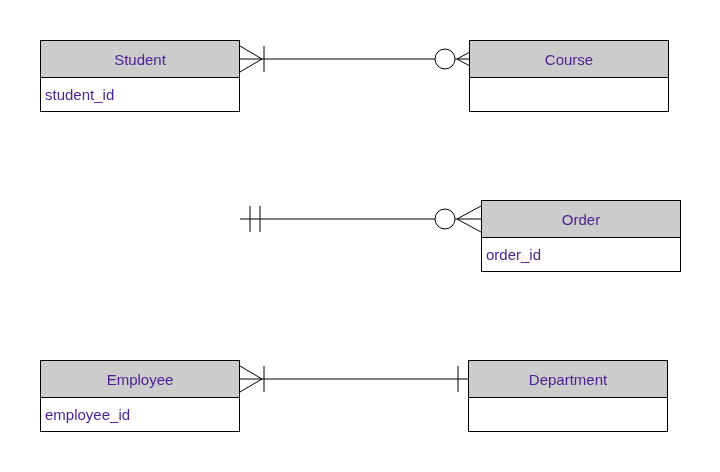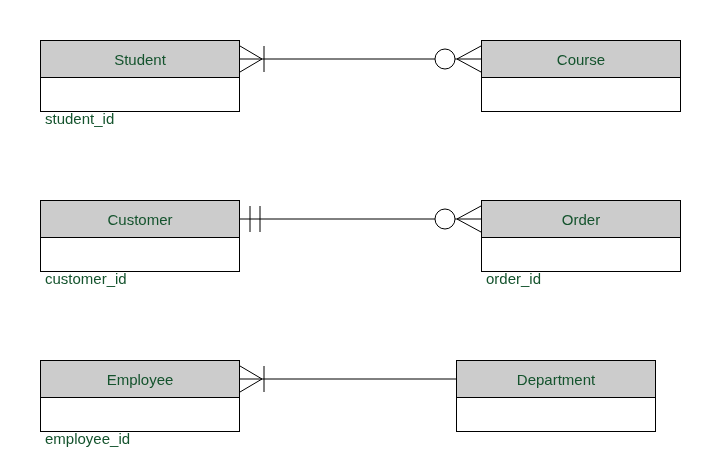--- a/index.html
+++ b/index.html
@@ -6,21 +6,21 @@
     margin: 0;
     padding: 0;
     background: #ffffff;
   }
   #canvas {
     position: relative;
     width: 720px;
     height: 472px;
     background: #ffffff;
     font-family: "Liberation Sans", sans-serif;
-    color: #14532d;
+    color: #4c1d95;
     overflow: hidden;
   }
   #connectors {
     position: absolute;
     left: 0;
     top: 0;
     width: 720px;
     height: 472px;
   }
   .entity {
@@ -44,29 +44,28 @@
   }
   .entity-body {
     height: 33px;
   }
   .entity-attr {
     height: 33px;
     display: flex;
     align-items: center;
     padding-left: 4px;
     white-space: nowrap;
-    margin-top: 24px;
   }
   
   .pos-student    { left: 40px;  top: 40px;  }
-  .pos-course     { left: 481px; top: 40px;  }
+  .pos-course     { left: 469px; top: 40px;  }
   .pos-customer   { left: 40px;  top: 200px; }
   .pos-order      { left: 481px; top: 200px; }
   .pos-employee   { left: 40px;  top: 360px; }
-  .pos-department { left: 456px; top: 360px; }
+  .pos-department { left: 468px; top: 360px; }
 
   #connectors line, #connectors circle {
     stroke: #000000;
     stroke-width: 1;
   }
 </style>
 </head>
 <body>
 
 <div id="canvas">
@@ -120,26 +119,20 @@
     <div class="entity-header">Student</div>
     <div class="entity-body">
       <div class="entity-attr">student_id</div>
     </div>
   </div>
 
   <div class="entity pos-course">
     <div class="entity-header">Course</div>
   </div>
 
-  <div class="entity pos-customer">
-    <div class="entity-header">Customer</div>
-    <div class="entity-body">
-      <div class="entity-attr">customer_id</div>
-    </div>
-  </div>
 
   <div class="entity pos-employee">
     <div class="entity-header">Employee</div>
     <div class="entity-body">
       <div class="entity-attr">employee_id</div>
     </div>
   </div>
 
   <div class="entity pos-order">
     <div class="entity-header">Order</div>

